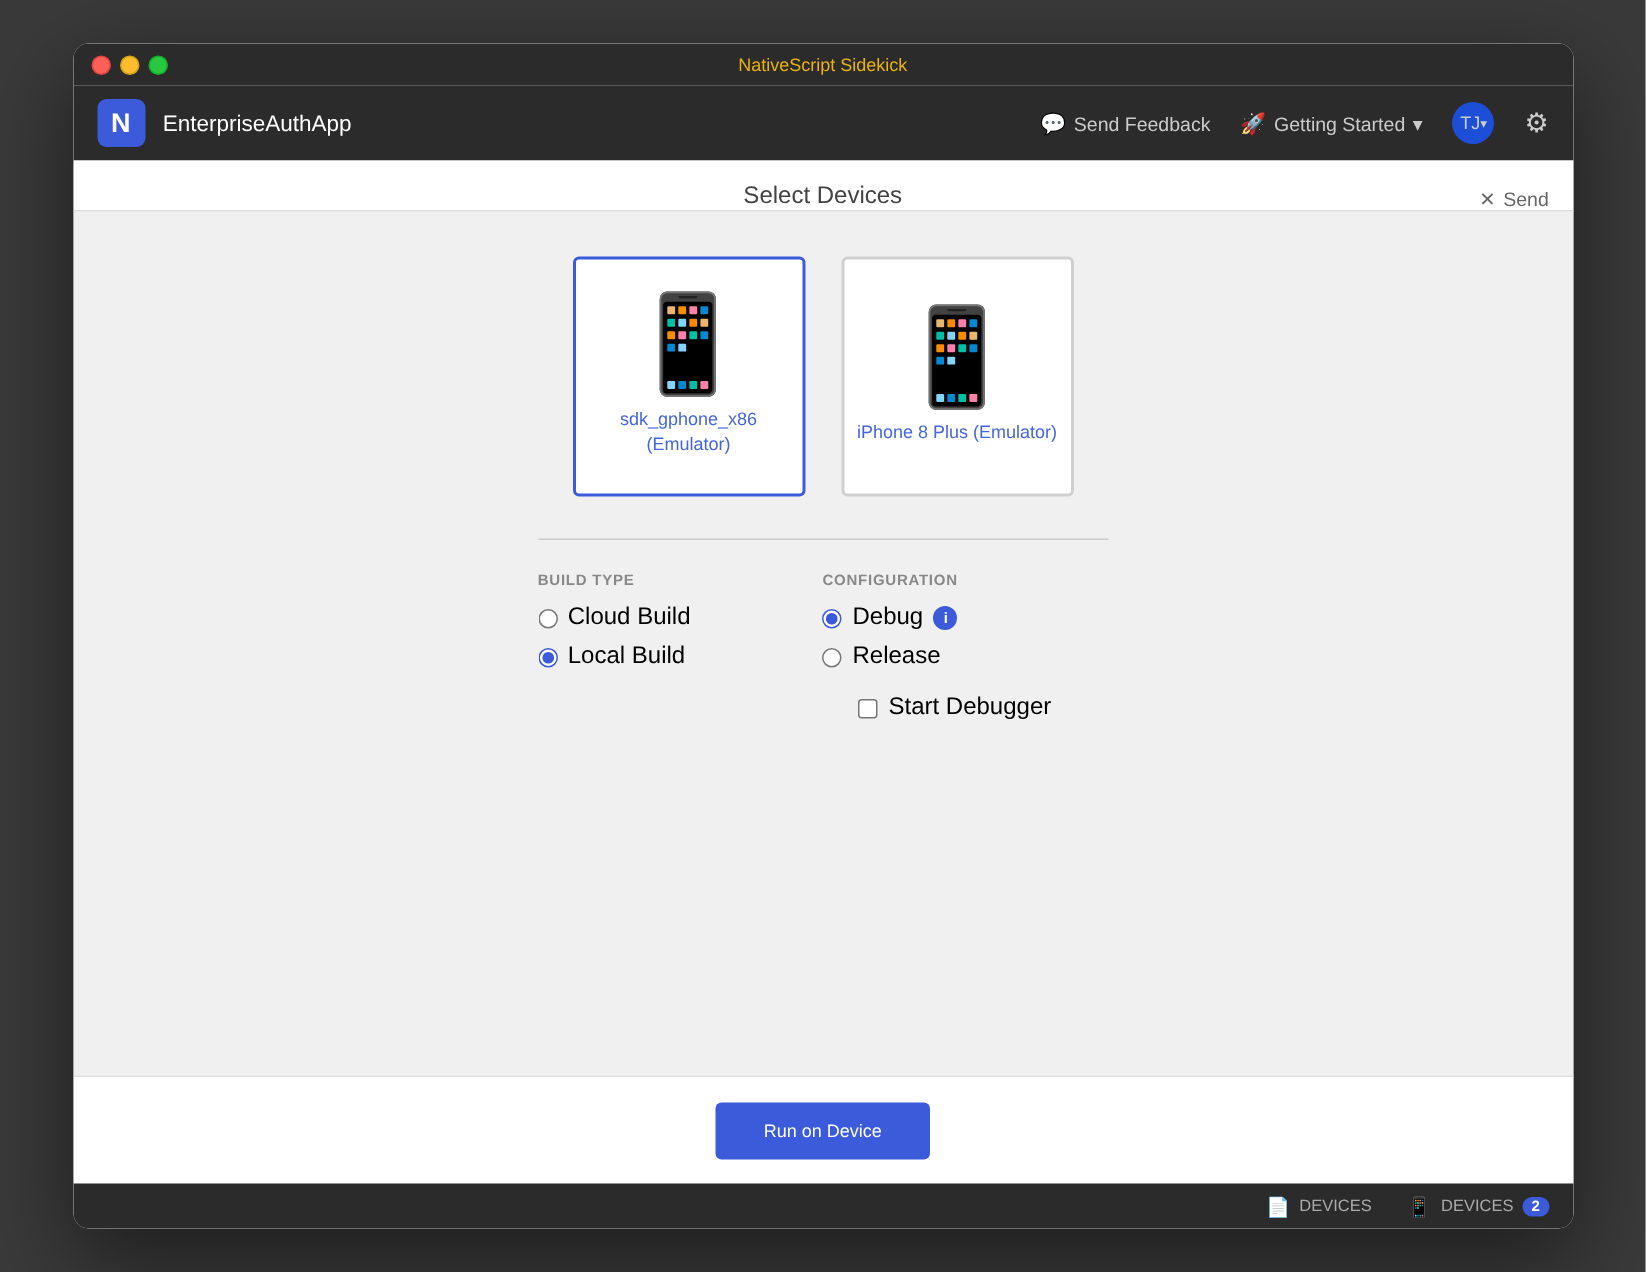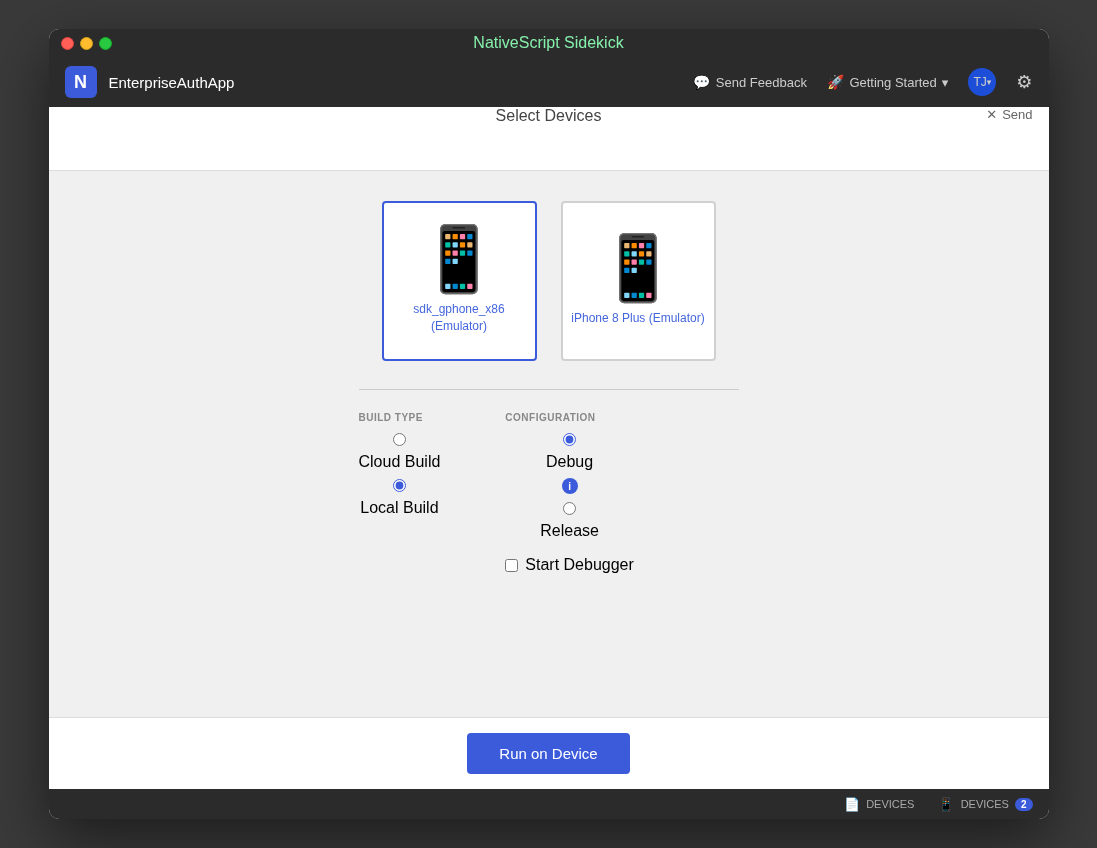--- a/index.html
+++ b/index.html
@@ -41,22 +41,22 @@
       border-radius: 50%;
       cursor: pointer;
     }
     .traffic-light.close { background: #ff5f57; border: 1px solid #e0443e; }
     .traffic-light.minimize { background: #febc2e; border: 1px solid #d4a017; }
     .traffic-light.maximize { background: #28c840; border: 1px solid #14ae2d; }
     .title-bar-text {
       position: absolute;
       left: 50%;
       transform: translateX(-50%);
-      color: #86efac;
-      font-size: 16px;
+      color: #eab308;
+      font-size: 12px;
     }
     
     .nav-bar {
       background: #2b2b2b;
       height: 50px;
       display: flex;
       align-items: center;
       padding: 0 16px;
       gap: 12px;
       flex-shrink: 0;
@@ -111,23 +111,23 @@
       cursor: pointer;
     }
     .nav-settings {
       color: #ccc;
       font-size: 18px;
       cursor: pointer;
     }
     
     .header-bar {
       background: white;
-      height: 64px;
-      display: flex;
-      align-items: flex-start;
+      height: 34px;
+      display: flex;
+      align-items: flex-end;
       justify-content: center;
       border-bottom: 1px solid #ddd;
       position: relative;
       flex-shrink: 0;
     }
     .header-title {
       font-size: 16px;
       color: #444;
       font-weight: 400;
     }
@@ -188,41 +188,40 @@
     
     .divider {
       width: 380px;
       height: 1px;
       background: #ccc;
       margin: 28px 0 22px 0;
     }
     
     .options-section {
       display: flex;
-      gap: 65px;
+      gap: 88px;
       width: 380px;
     }
     .option-group {
       display: flex;
       flex-direction: column;
     }
     .option-group-label {
       font-size: 10px;
       color: #888;
       letter-spacing: 0.5px;
       margin-bottom: 10px;
       font-weight: 600;
     }
     .radio-option {
       display: flex;
       align-items: center;
       gap: 7px;
       margin-bottom: 8px;
       cursor: pointer;
-      flex-direction: column;
     }
     input[type="radio"] {
       cursor: pointer;
       accent-color: #3b5bdb;
     }
     .info-icon {
       width: 16px;
       height: 16px;
       background: #3b5bdb;
       border-radius: 50%;
@@ -233,20 +232,21 @@
       font-size: 10px;
       font-weight: bold;
       cursor: pointer;
       flex-shrink: 0;
     }
     .checkbox-row {
       display: flex;
       align-items: center;
       gap: 7px;
       margin-top: 8px;
+      margin-left: 24px;
     }
     input[type="checkbox"] {
       cursor: pointer;
       accent-color: #3b5bdb;
     }
     
     .bottom-bar {
       background: white;
       height: 72px;
       display: flex;
@@ -254,21 +254,21 @@
       justify-content: center;
       border-top: 1px solid #ddd;
       flex-shrink: 0;
     }
     .run-btn {
       background: #3b5bdb;
       color: white;
       border: none;
       border-radius: 4px;
       padding: 12px 32px;
-      font-size: 15px;
+      font-size: 12px;
       font-weight: 500;
       cursor: pointer;
     }
     
     .status-bar {
       background: #2b2b2b;
       height: 30px;
       display: flex;
       align-items: center;
       justify-content: flex-end;

